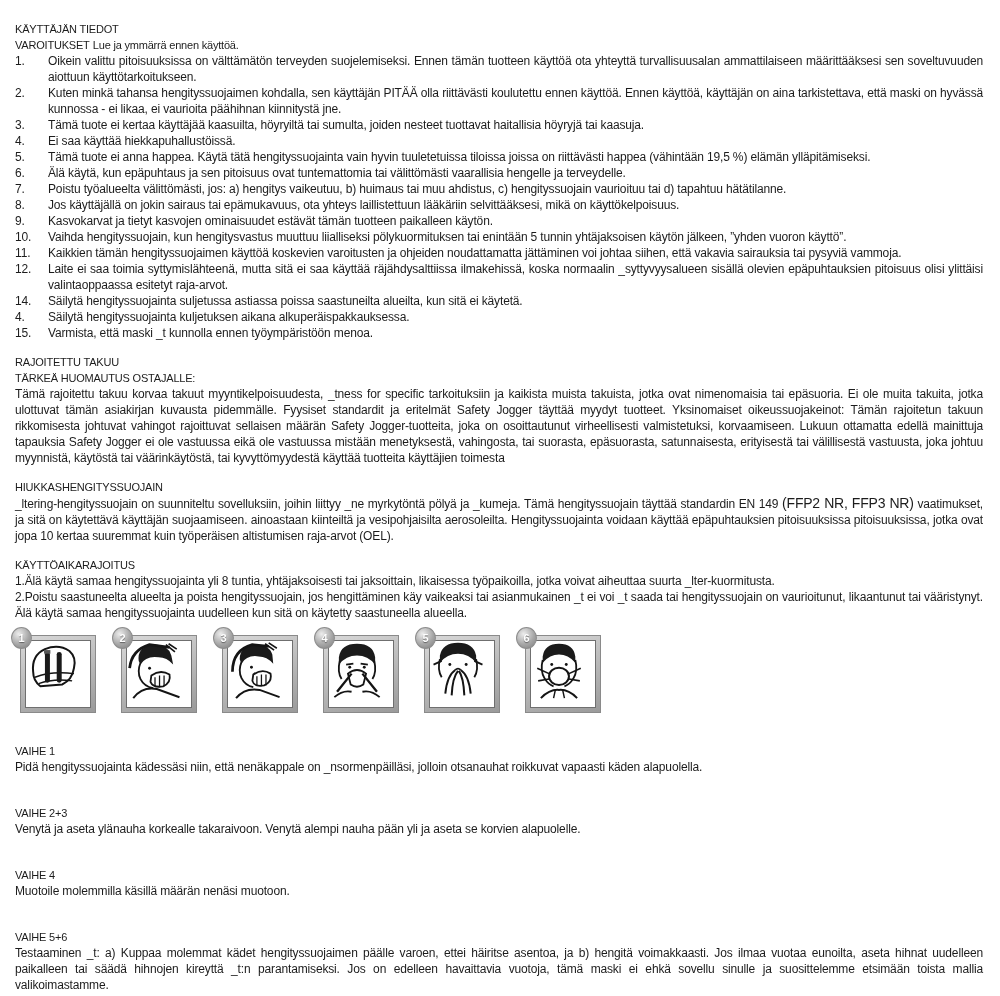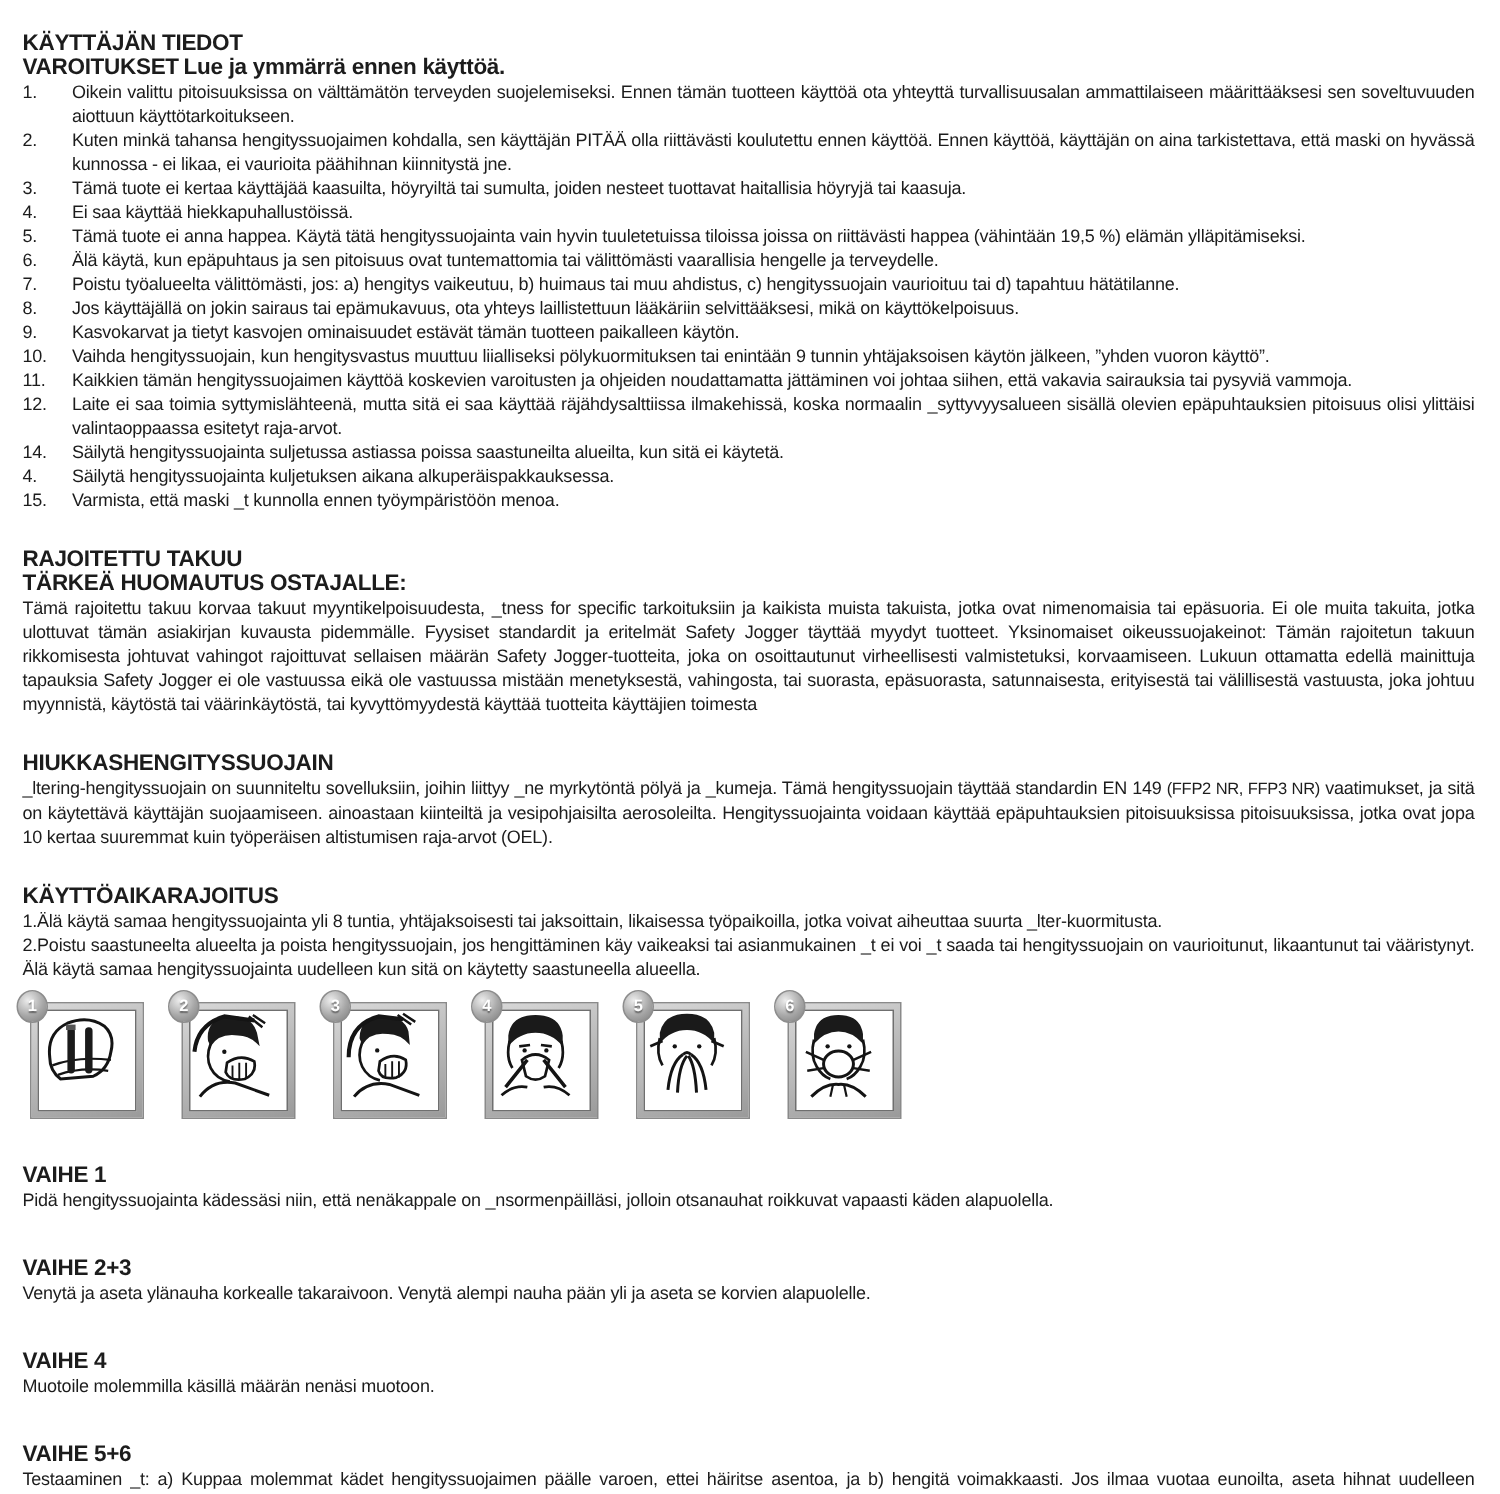--- a/index.html
+++ b/index.html
@@ -11,34 +11,34 @@
   body {
     font-family: "Liberation Sans", sans-serif;
     font-size: 12px;
     line-height: 16px;
     color: #1c1c1c;
     letter-spacing: -0.15px;
   }
   .page { padding: 21px 17px 0 15px; }
 
   .h {
-    font-weight: bold;
-    font-size: 15px;
+    font-weight: normal;
+    font-size: 11px;
     letter-spacing: -0.2px;
   }
   .h-inline { display: inline; }
-  .sec { margin-top: 24px; }
+  .sec { margin-top: 13px; }
   .just { text-align: justify; margin: 0; }
 
   
   .warn-row { display: flex; }
   .warn-num { flex: 0 0 33px; }
   .warn-text { flex: 1; text-align: justify; }
 
-  .small-note { font-size: 11px; letter-spacing: -0.2px; }
+  .small-note { font-size: 14px; letter-spacing: -0.2px; }
 
   
   .usage-line { text-align: justify; margin: 0; }
 
   
   .figs {
     display: flex;
     margin: 14px 0 4px 5px;
   }
   .fig {
@@ -118,21 +118,21 @@
     <div class="warn-row">
         <span class="warn-num">8.</span>
         <span class="warn-text">Jos käyttäjällä on jokin sairaus tai epämukavuus, ota yhteys laillistettuun lääkäriin selvittääksesi, mikä on käyttökelpoisuus.</span>
       </div>
     <div class="warn-row">
         <span class="warn-num">9.</span>
         <span class="warn-text">Kasvokarvat ja tietyt kasvojen ominaisuudet estävät tämän tuotteen paikalleen käytön.</span>
       </div>
     <div class="warn-row">
         <span class="warn-num">10.</span>
-        <span class="warn-text">Vaihda hengityssuojain, kun hengitysvastus muuttuu liialliseksi pölykuormituksen tai enintään 9 tunnin yhtäjaksoisen käytön jälkeen, ”yhden vuoron käyttö”.</span>
+        <span class="warn-text">Vaihda hengityssuojain, kun hengitysvastus muuttuu liialliseksi pölykuormituksen tai enintään 5 tunnin yhtäjaksoisen käytön jälkeen, ”yhden vuoron käyttö”.</span>
       </div>
     <div class="warn-row">
         <span class="warn-num">11.</span>
         <span class="warn-text">Kaikkien tämän hengityssuojaimen käyttöä koskevien varoitusten ja ohjeiden noudattamatta jättäminen voi johtaa siihen, että vakavia sairauksia tai pysyviä vammoja.</span>
       </div>
     <div class="warn-row">
         <span class="warn-num">12.</span>
         <span class="warn-text">Laite ei saa toimia syttymislähteenä, mutta sitä ei saa käyttää räjähdysalttiissa ilmakehissä, koska normaalin _syttyvyysalueen sisällä olevien epäpuhtauksien pitoisuus olisi ylittäisi valintaoppaassa esitetyt raja-arvot.</span>
       </div>
     <div class="warn-row">

